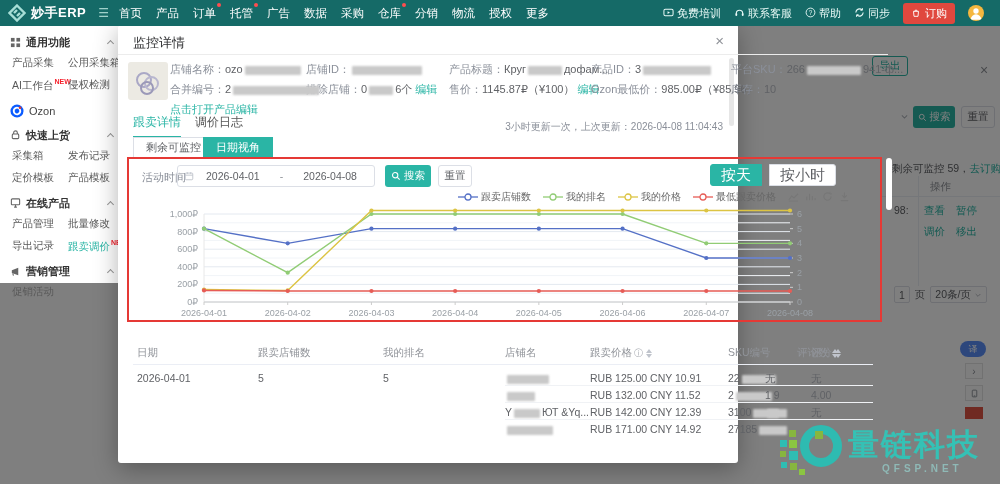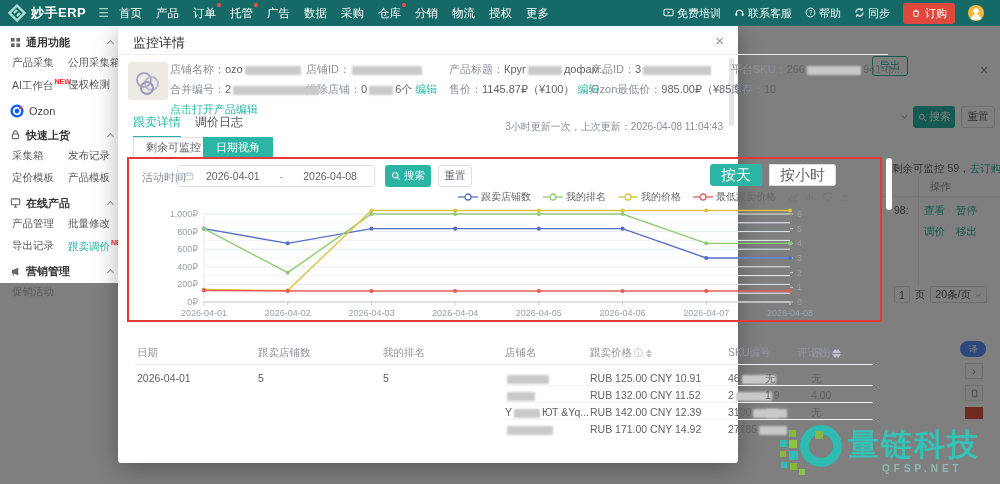--- a/index.html
+++ b/index.html
@@ -557,21 +557,21 @@
         <span class="sorter">
           <i class="up"></i>
           <i class="dn"></i>
         </span>
       </div>
       <div class="td" style="left: 4px; top: 28px;">2026-04-01</div>
       <div class="td" style="left: 125px; top: 28px;">5</div>
       <div class="td" style="left: 250px; top: 28px;">5</div>
       <div class="td" style="left: 372px; top: 28px;"><span class="blur" style="width: 42px;"></span></div>
       <div class="td" style="left: 457px; top: 28px;">RUB 125.00 CNY 10.91</div>
-      <div class="td" style="left: 595px; top: 28px;"><span>46</span><span class="blur" style="width: 34px;"></span></div>
+      <div class="td" style="left: 595px; top: 28px;"><span>22</span><span class="blur" style="width: 34px;"></span></div>
       <div class="td" style="left: 632px; top: 28px;"><span>无</span></div>
       <div class="td" style="left: 678px; top: 28px;">无</div>
       <div class="rdiv" style="top: 41px;"></div>
       <div class="td" style="left: 372px; top: 45px;"><span class="blur" style="width: 28px;"></span></div>
       <div class="td" style="left: 457px; top: 45px;">RUB 132.00 CNY 11.52</div>
       <div class="td" style="left: 595px; top: 45px;"><span>2</span><span class="blur" style="width: 36px;"></span><span>9</span></div>
       <div class="td" style="left: 632px; top: 45px;"><span>1</span></div>
       <div class="td" style="left: 678px; top: 45px;">4.00</div>
       <div class="rdiv" style="top: 58px;"></div>
       <div class="td" style="left: 372px; top: 62px;"><span>Y</span><span class="blur" style="width: 26px;"></span><span>ЮТ &amp;Yq...</span></div>

